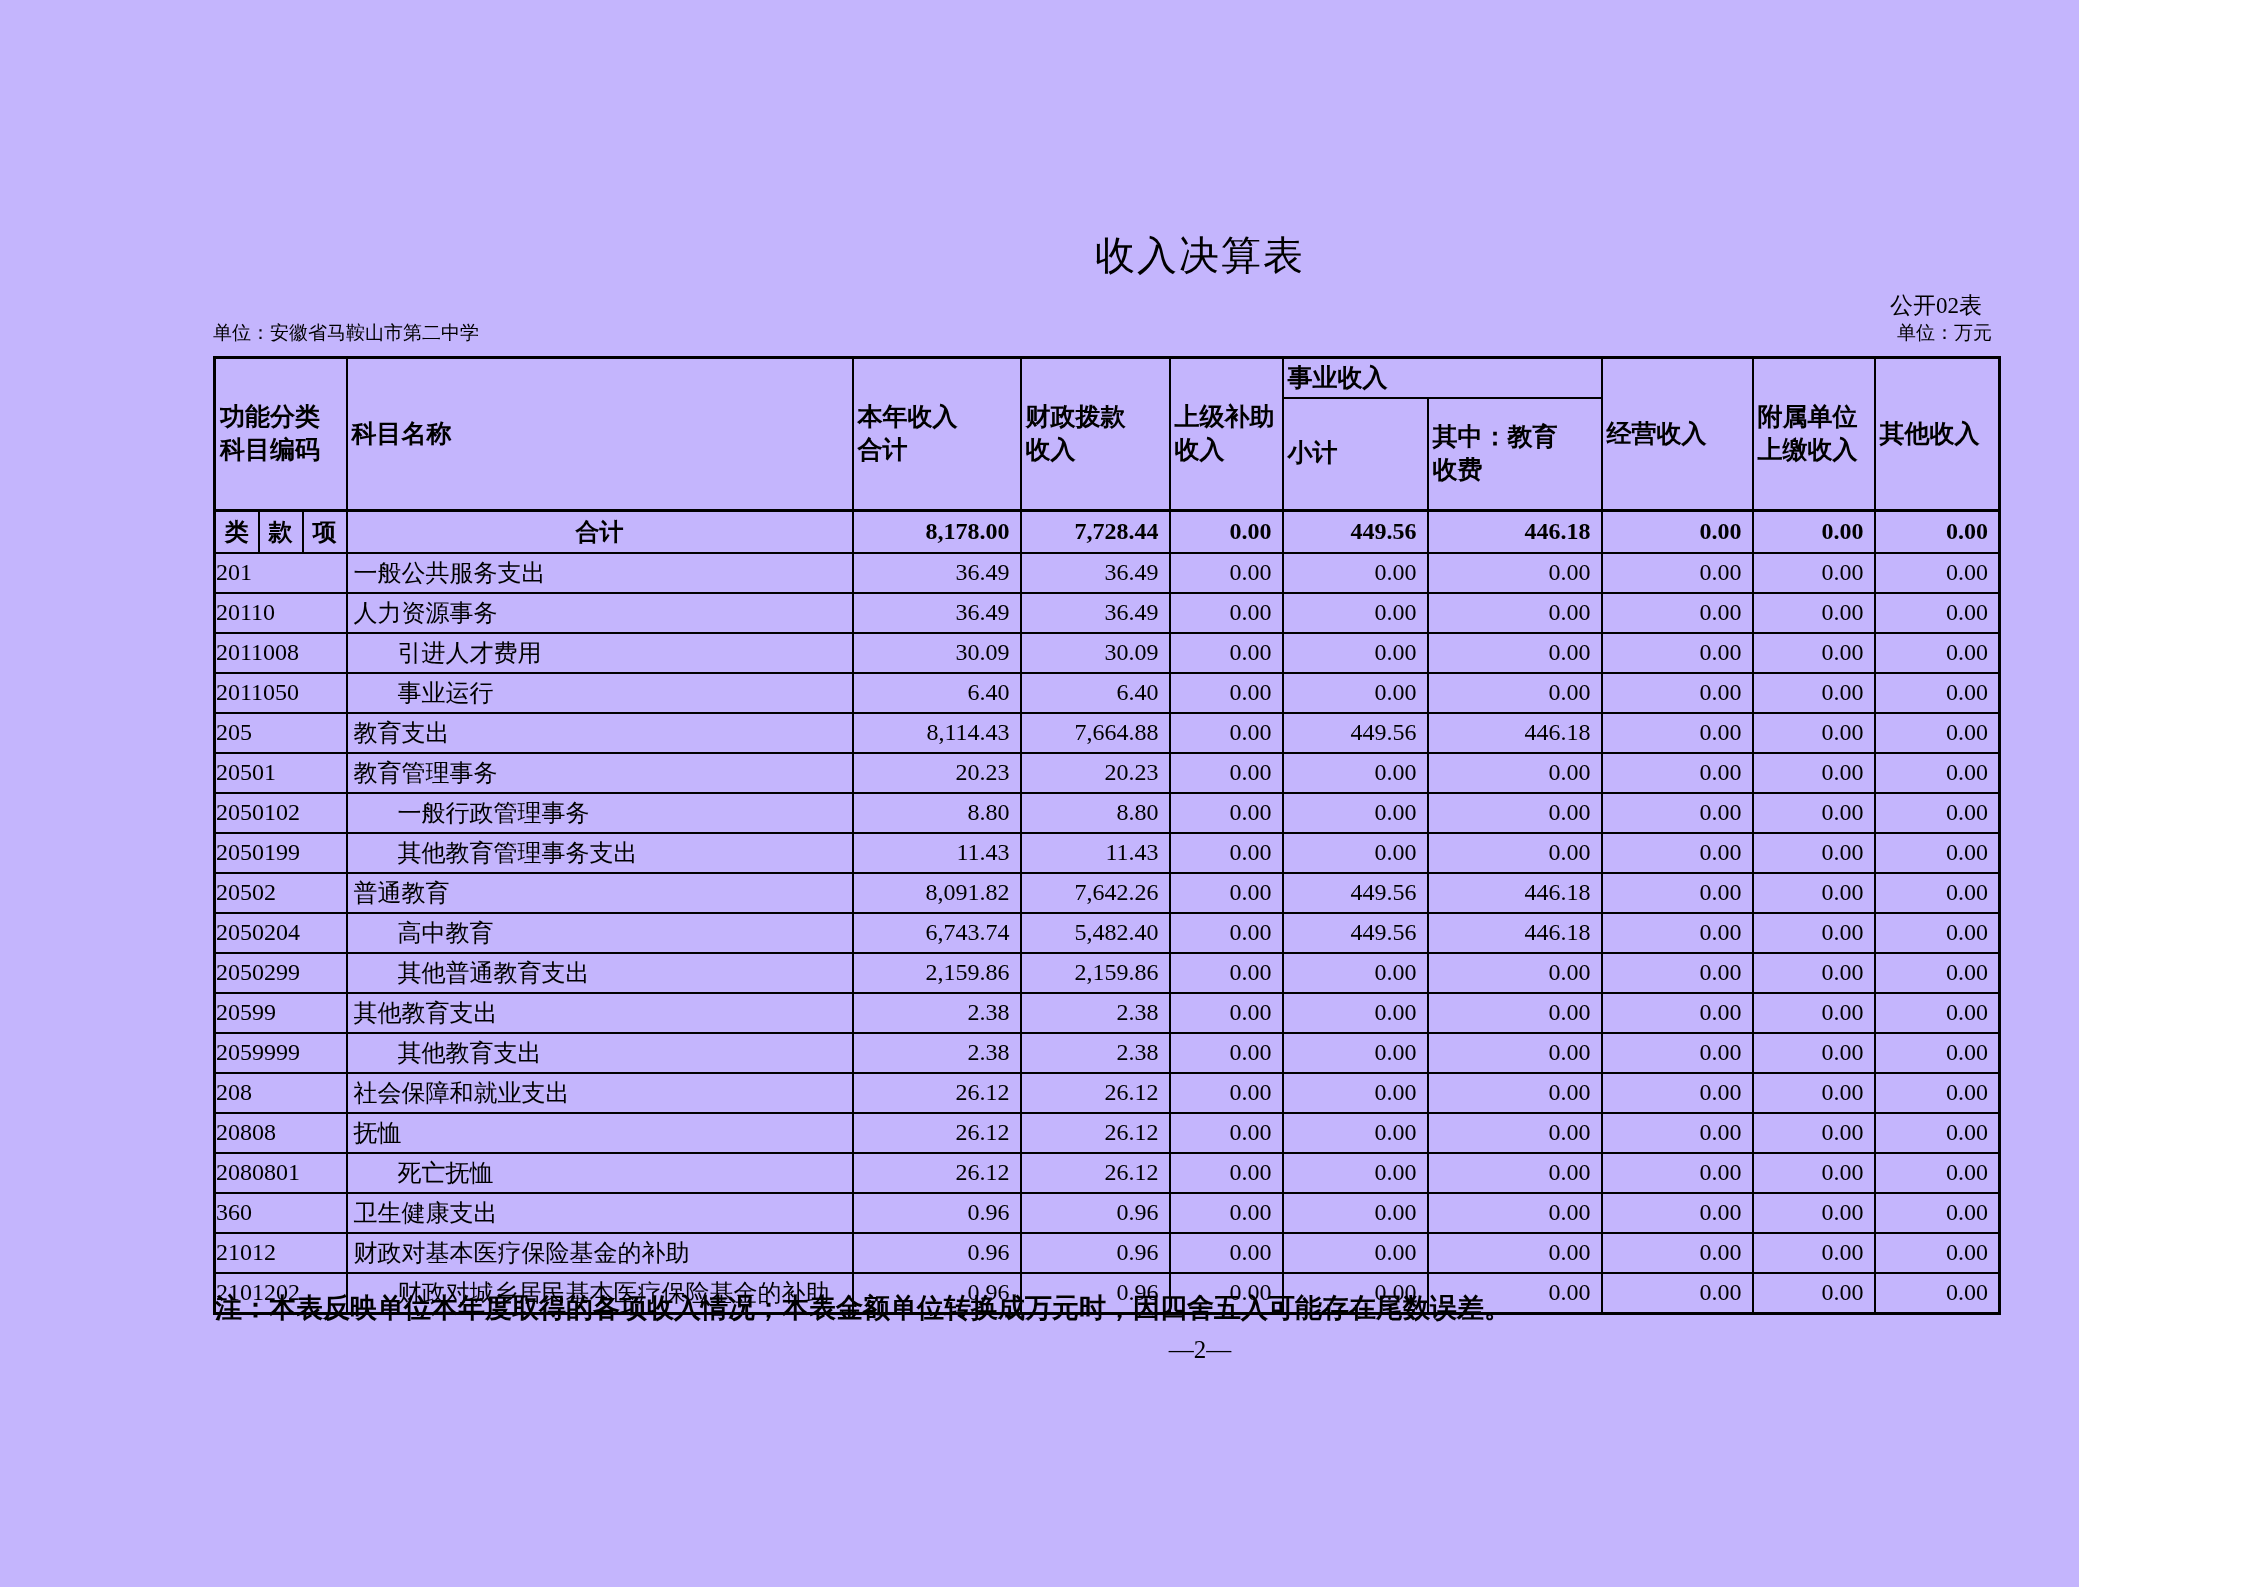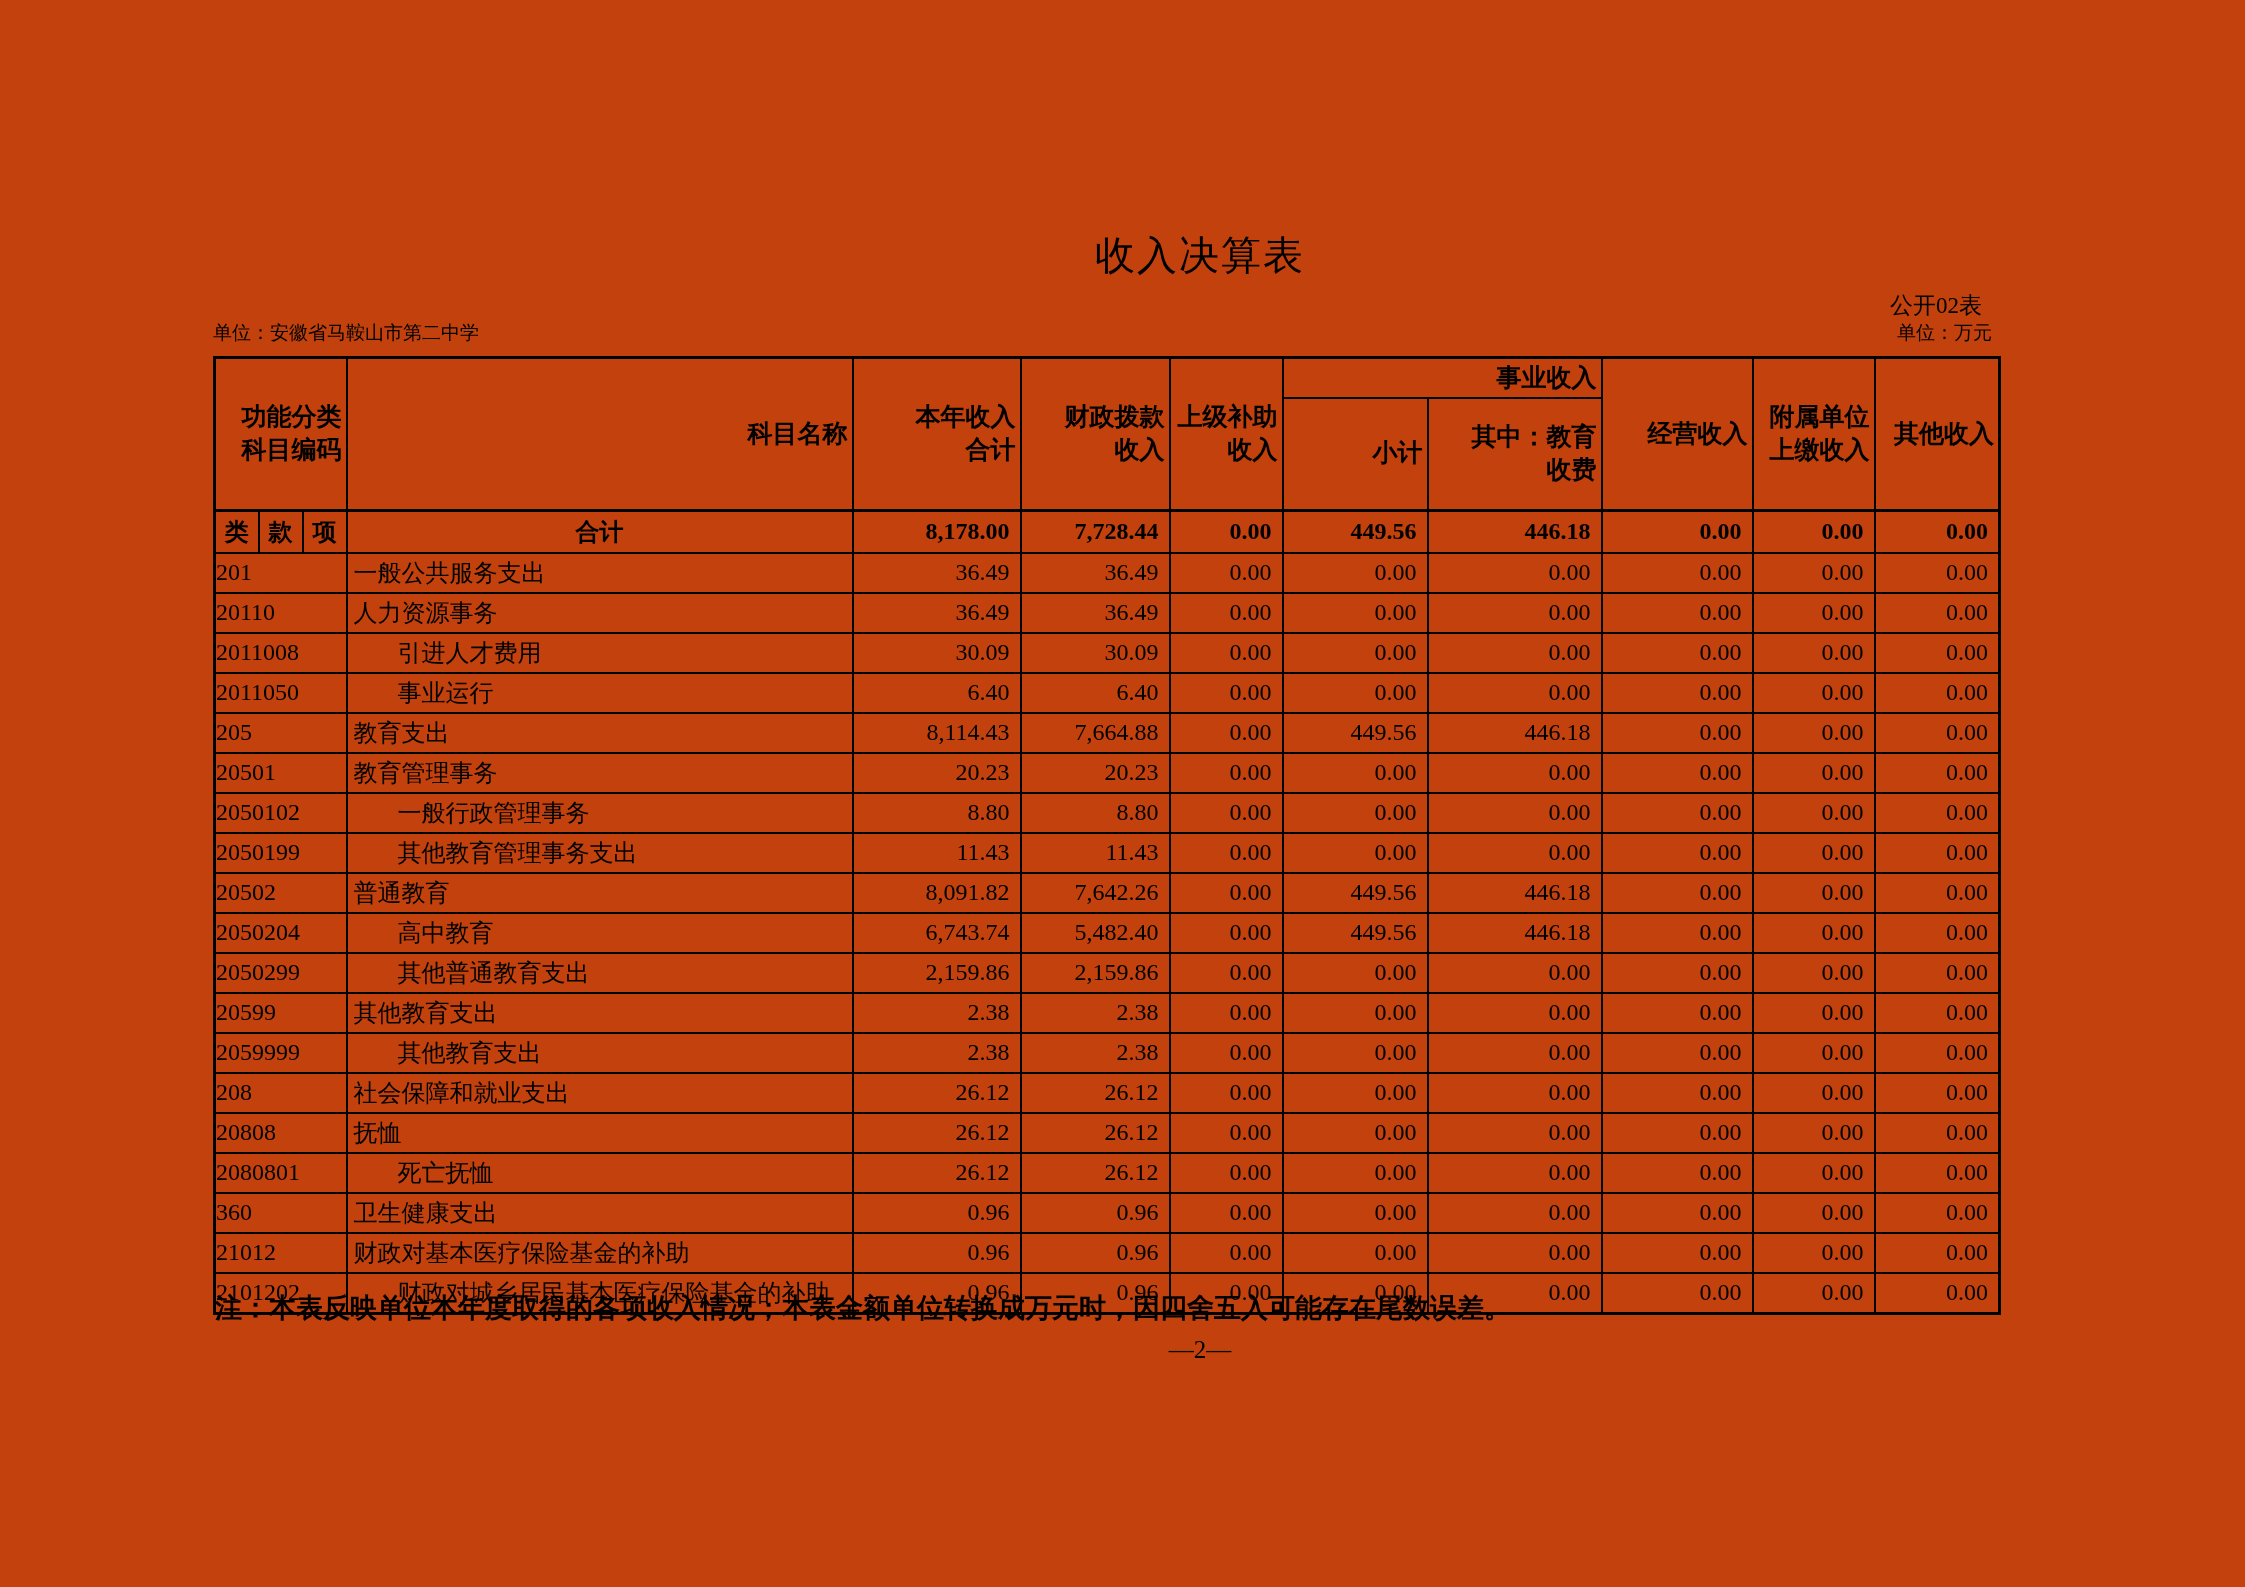--- a/index.html
+++ b/index.html
@@ -1,19 +1,19 @@
 <!DOCTYPE html>
 <html><head>
 <meta charset="utf-8">
 <style>
   html,body { margin:0; padding:0; background:#ffffff; }
   .page {
     position:relative;
-    width:2245px; height:1587px;
-    background:#c2410c;
+    width:2079px; height:1587px;
+    background:#c4b5fd;
     font-family:"Liberation Serif","DejaVu Serif",serif;
     color:#000000;
     overflow:hidden;
   }
   .doc-title {
     position:absolute; top:228px; left:160px; width:2080px;
     text-align:center; font-size:40px; letter-spacing:2px;
   }
   .form-code {
     position:absolute; top:290px; left:203px; width:1779px;
@@ -28,21 +28,21 @@
     width:1785px;
     border-collapse:collapse; table-layout:fixed;
     border:3px solid #000;
   }
   .tbl th, .tbl td {
     border:2px solid #000;
     overflow:hidden; white-space:nowrap;
     vertical-align:middle;
   }
   .tbl thead th {
-    font-weight:bold; text-align:right;
+    font-weight:bold; text-align:left;
     font-size:25px; line-height:1.3; padding:0 4px;
   }
   tr.band1 { height:40px; }
   tr.band2 th { height:110px; }
   tr.total-row td {
     height:38px; font-weight:bold; font-size:24px;
     border-top:3px solid #000;
   }
   tr.data-row td { height:38px; font-size:24px; font-weight:normal; }
   .code-cell { text-align:left; padding:0 0; }

